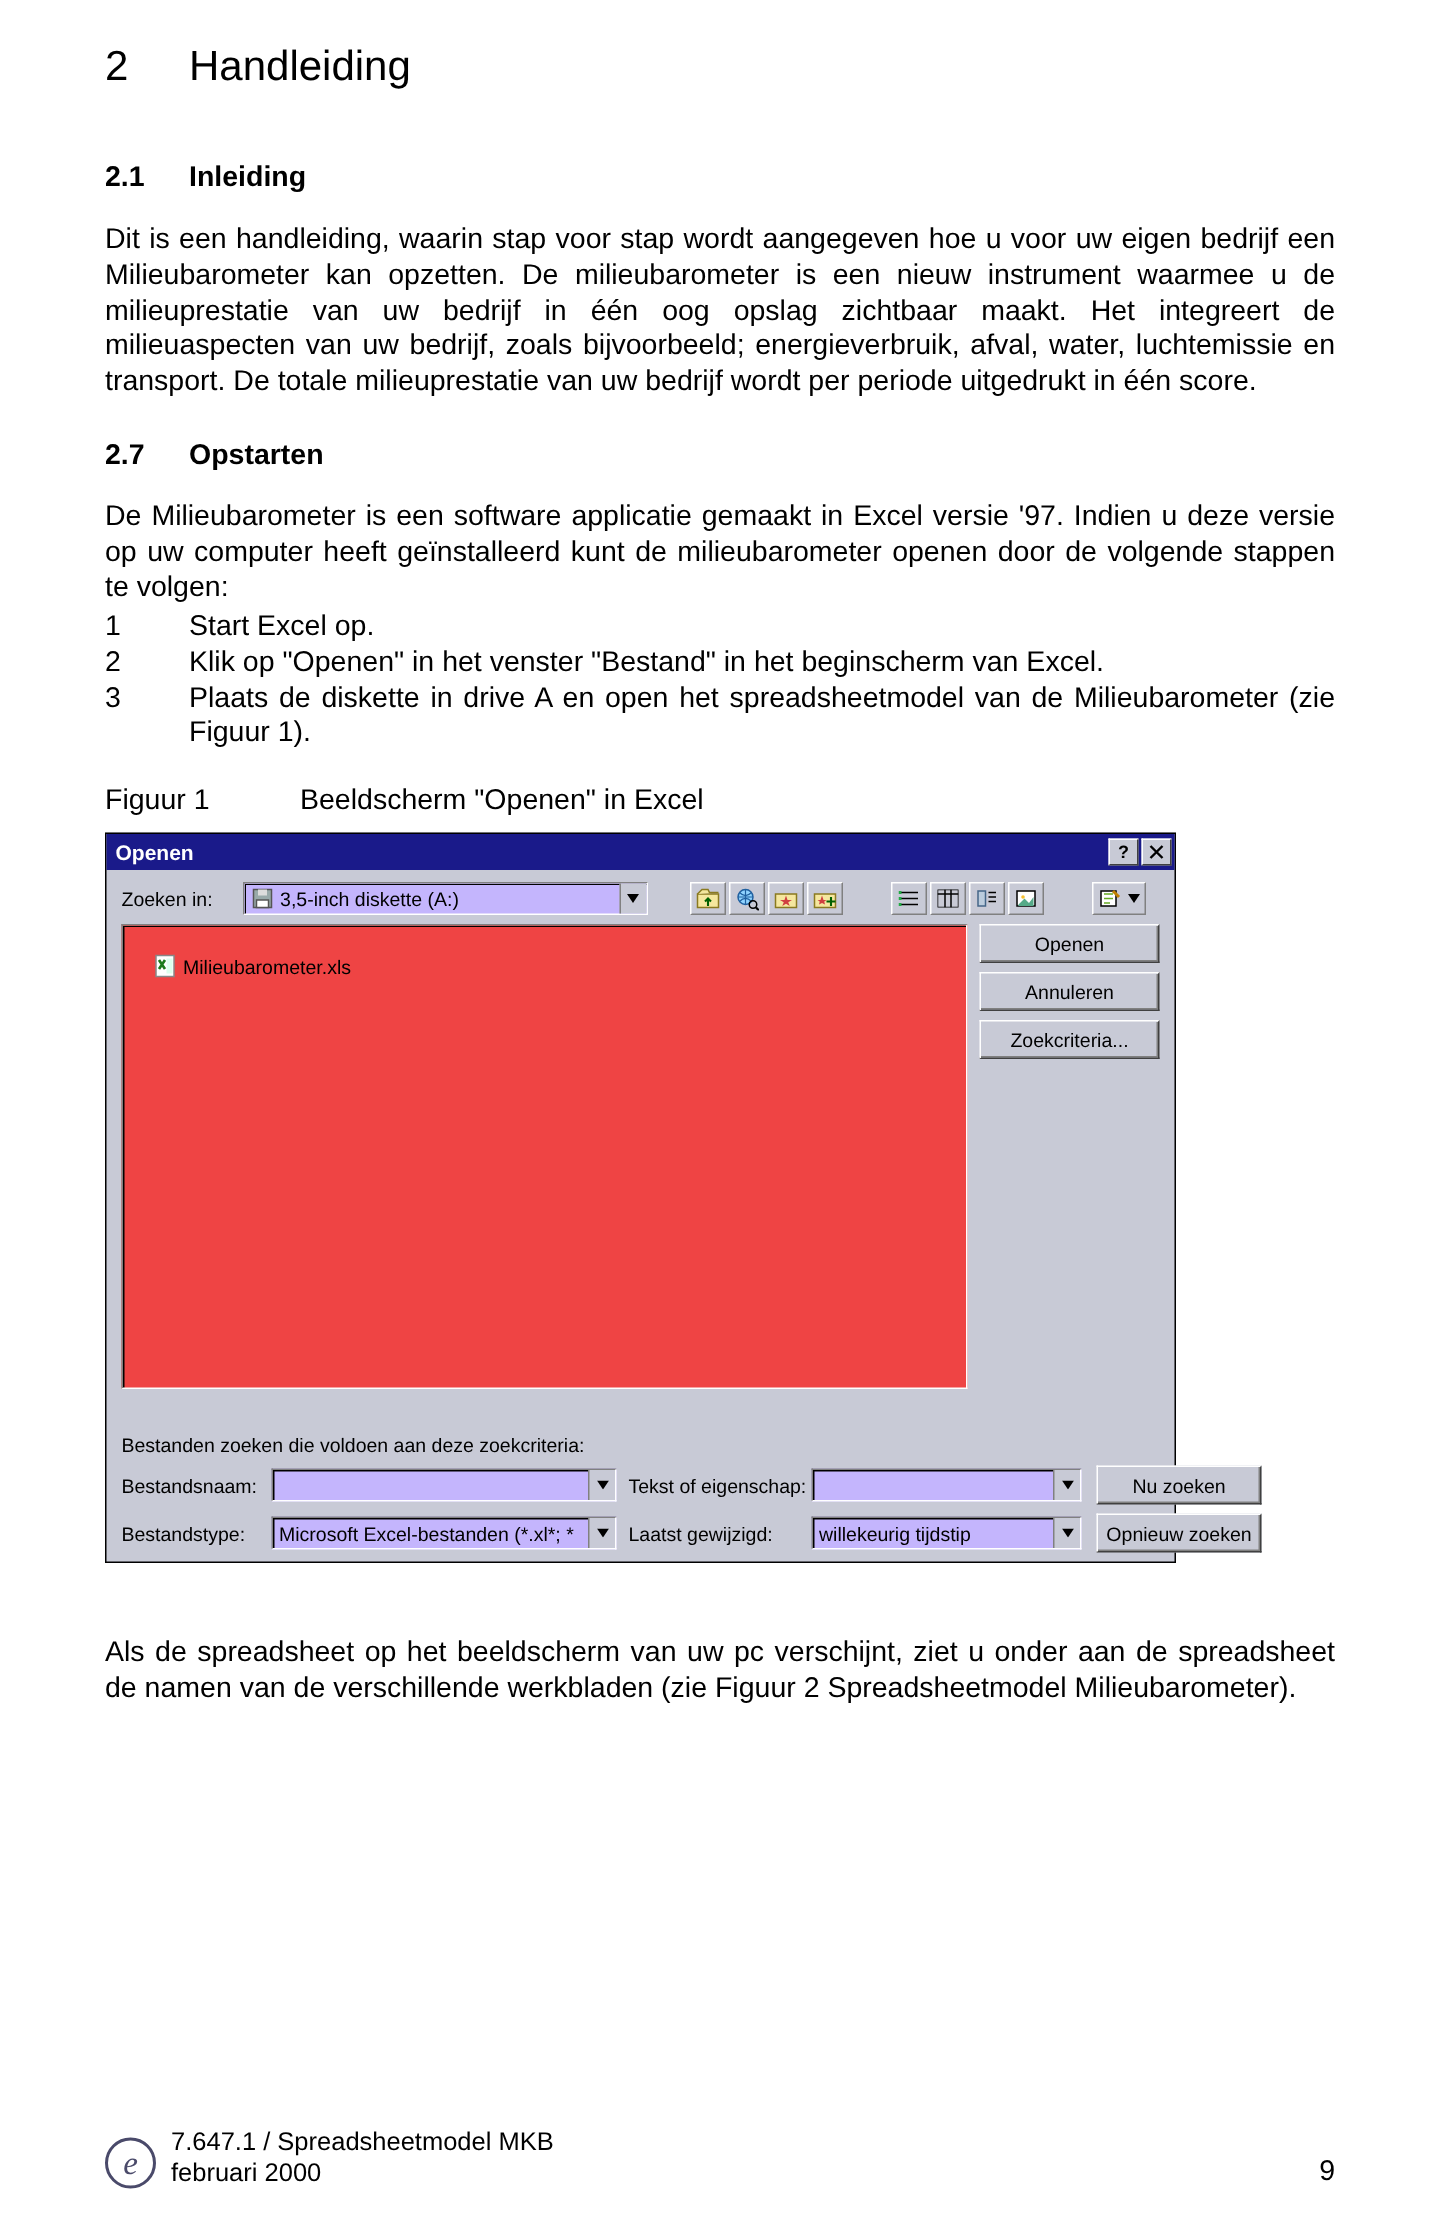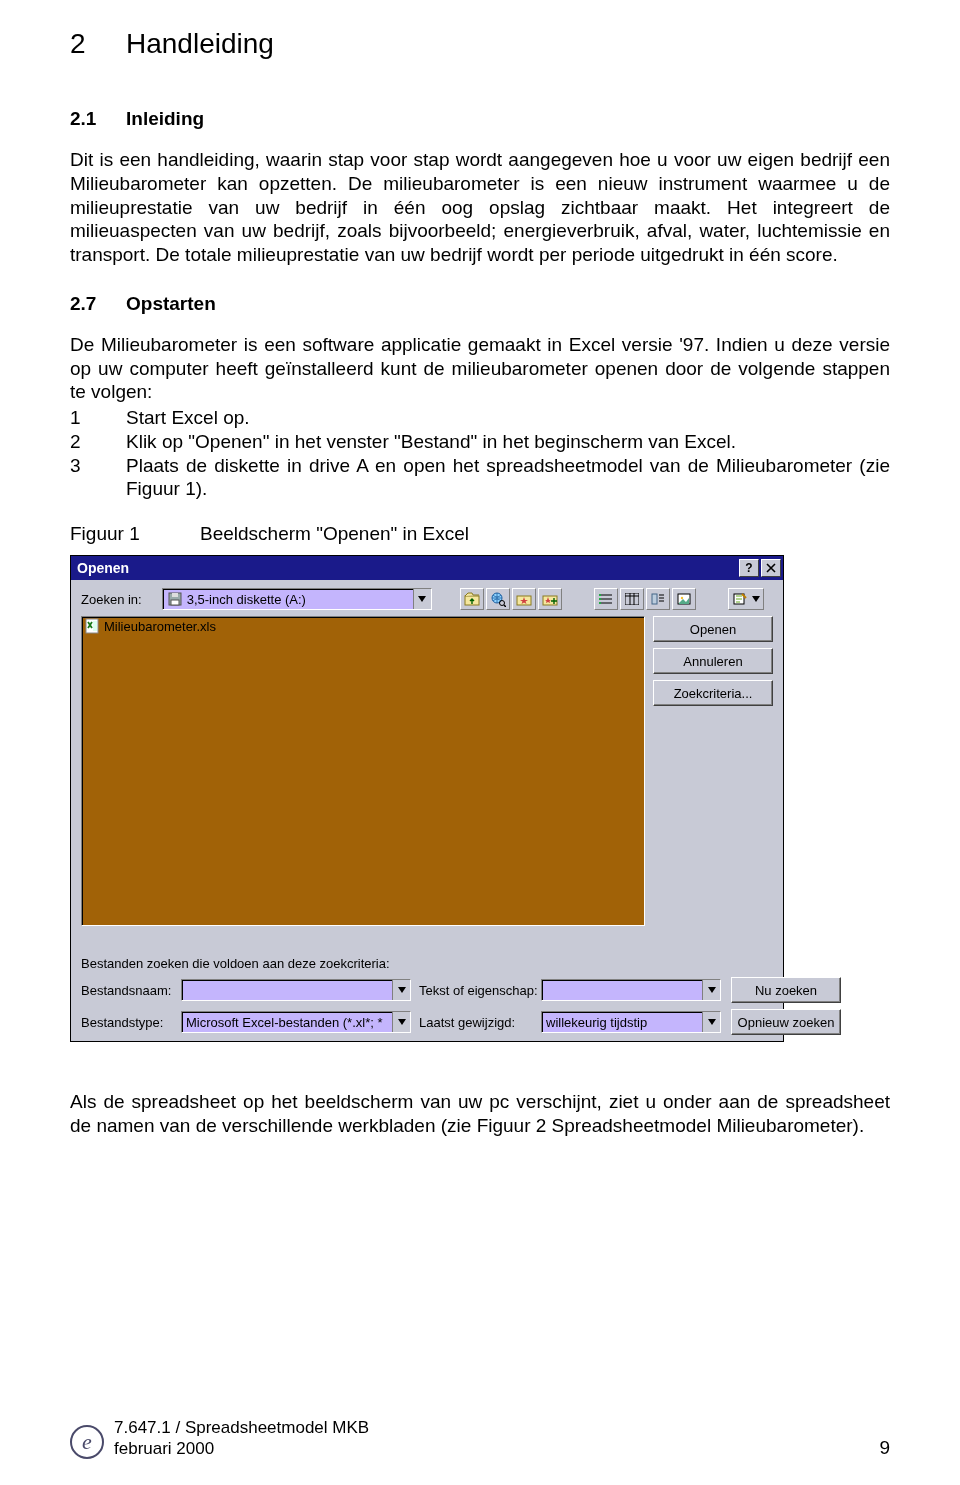--- a/index.html
+++ b/index.html
@@ -87,26 +87,26 @@
     display:flex; align-items:center; justify-content:center;
   }
   .icon-btn.compound { width: 36px; }
   .main-area {
     display:flex;
     padding: 0 10px 8px 10px;
     gap: 8px;
   }
   .file-list {
     flex:1;
-    background:#a16207;
+    background:#ef4444;
     border:1px solid #808080;
     border-right-color:#fff; border-bottom-color:#fff;
     box-shadow: inset 1px 1px 0 #000;
     height: 310px;
-    padding: 0;
+    padding: 18px;
     overflow:hidden;
   }
   .file-item {
     display:flex; align-items:center; gap:4px;
     font-size:13px; padding:1px 2px;
   }
   .side-buttons { width: 120px; display:flex; flex-direction:column; gap:6px; }
   .win-btn {
     height: 26px;
     background:#c8cad6;

